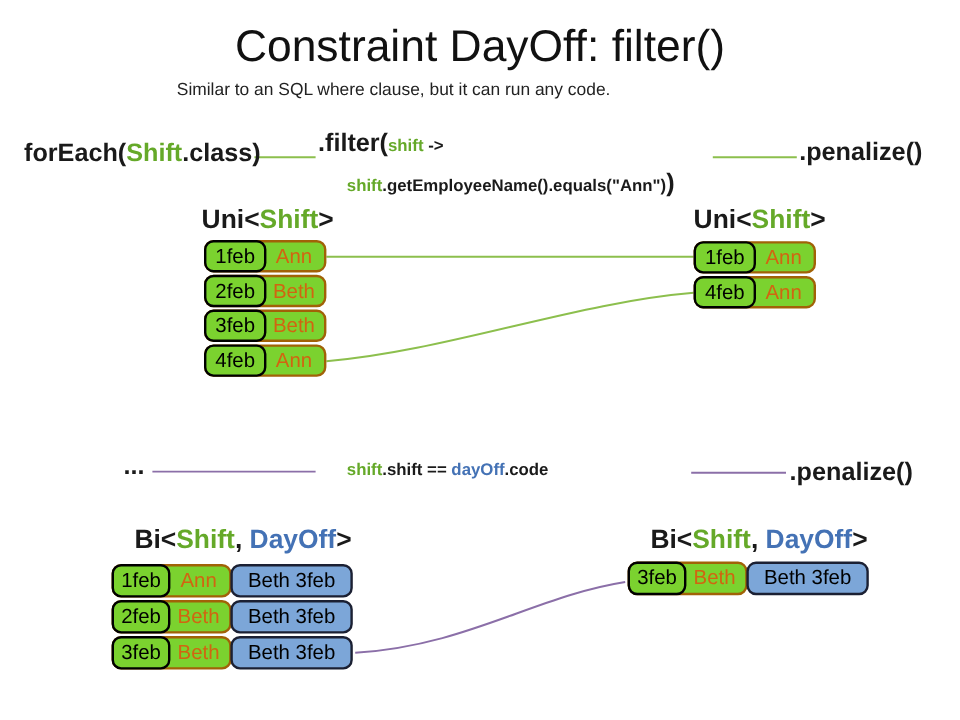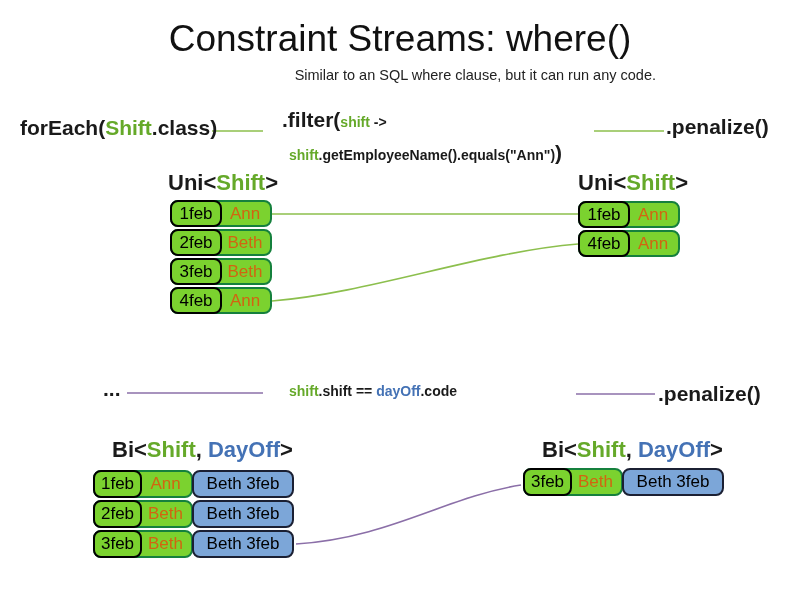--- a/index.html
+++ b/index.html
@@ -16,32 +16,32 @@
     position:relative;width:800px;height:600px;background:#ffffff;overflow:hidden;
     font-family:"Liberation Sans",sans-serif;color:#1a1a1a;
   }
   .connectors{position:absolute;left:0;top:0;z-index:1;}
   .connectors path{fill:none;stroke-width:1.6px;}
   .connectors .g{stroke:var(--line-green);}
   .connectors .p{stroke:var(--line-purple);}
   .abs{position:absolute;z-index:2;white-space:nowrap;line-height:1.15;font-weight:bold;}
   .title{margin:0;position:absolute;top:18px;left:0;width:800px;text-align:center;
     font-size:37px;font-weight:400;color:#111;z-index:2;}
-  .subtitle{position:absolute;top:67px;left:0;width:656px;text-align:right;
+  .subtitle{position:absolute;top:67px;left:0;width:656px;text-align:center;
     font-size:14.5px;color:#222;z-index:2;}
   .code-lg{font-size:21px;}
   .code-sm{font-size:14px;}
   .big{font-size:21px;}
   .green{color:var(--green-text);}
   .blue{color:var(--blue-text);}
   .type-label{font-size:22px;}
   .tbl{position:absolute;z-index:2;display:flex;flex-direction:column;gap:2px;}
   .row{display:flex;}
   .greenbox{box-sizing:border-box;display:flex;background:var(--cell-green);
-    border:2px solid #15803d;border-radius:8px;align-items:stretch;}
+    border:2px solid #a16207;border-radius:8px;align-items:stretch;}
   .datecell{box-sizing:border-box;border:2px solid #000;border-radius:8px;
     margin:-2px;background:var(--cell-green);display:flex;align-items:center;
     justify-content:center;font-size:17px;color:#000;}
   .empcell{flex:1;display:flex;align-items:center;justify-content:center;
     font-size:17px;color:var(--orange-text);}
   .bluebox{box-sizing:border-box;background:var(--cell-blue);border:2px solid #1b2033;
     border-radius:8px;margin-left:-1px;display:flex;align-items:center;
     justify-content:center;font-size:17px;color:#000;}
   .uni-row{width:102px;height:27px;}
   .uni-row .datecell{width:52px;}
@@ -57,28 +57,28 @@
   <svg class="connectors" width="800" height="600" viewBox="0 0 800 600">
     <path class="g" d="M212 131 L263 131"></path>
     <path class="g" d="M594 131 L664 131"></path>
     <path class="g" d="M272 214 L578 214"></path>
     <path class="g" d="M272 301 C370 293 480 252 578 244"></path>
     <path class="p" d="M127 393 L263 393"></path>
     <path class="p" d="M576 394 L655 394"></path>
     <path class="p" d="M296 544 C390 538 445 497 521 485"></path>
   </svg>
 
-  <h1 class="title">Constraint Streams: where()</h1>
+  <h1 class="title">Constraint DayOff: filter()</h1>
   <div class="subtitle">Similar to an SQL where clause, but it can run any code.</div>
 
   <div class="abs code-lg" style="left:20px;top:116px">
     <span>forEach(</span><span class="green">Shift</span><span>.class)</span>
   </div>
 
-  <div class="abs" style="left:282px;top:108px">
+  <div class="abs" style="left:265px;top:108px">
     <span class="code-lg">.filter(</span><span class="code-sm green">shift</span><span class="code-sm"> -&gt;</span>
   </div>
 
   <div class="abs code-sm" style="left:289px;top:141px">
     <span class="green">shift</span><span>.getEmployeeName().equals("Ann")</span><span class="big">)</span>
   </div>
 
   <div class="abs code-lg" style="left:666px;top:115px">.penalize()</div>
 
   <div class="abs type-label" style="left:168px;top:170px">

